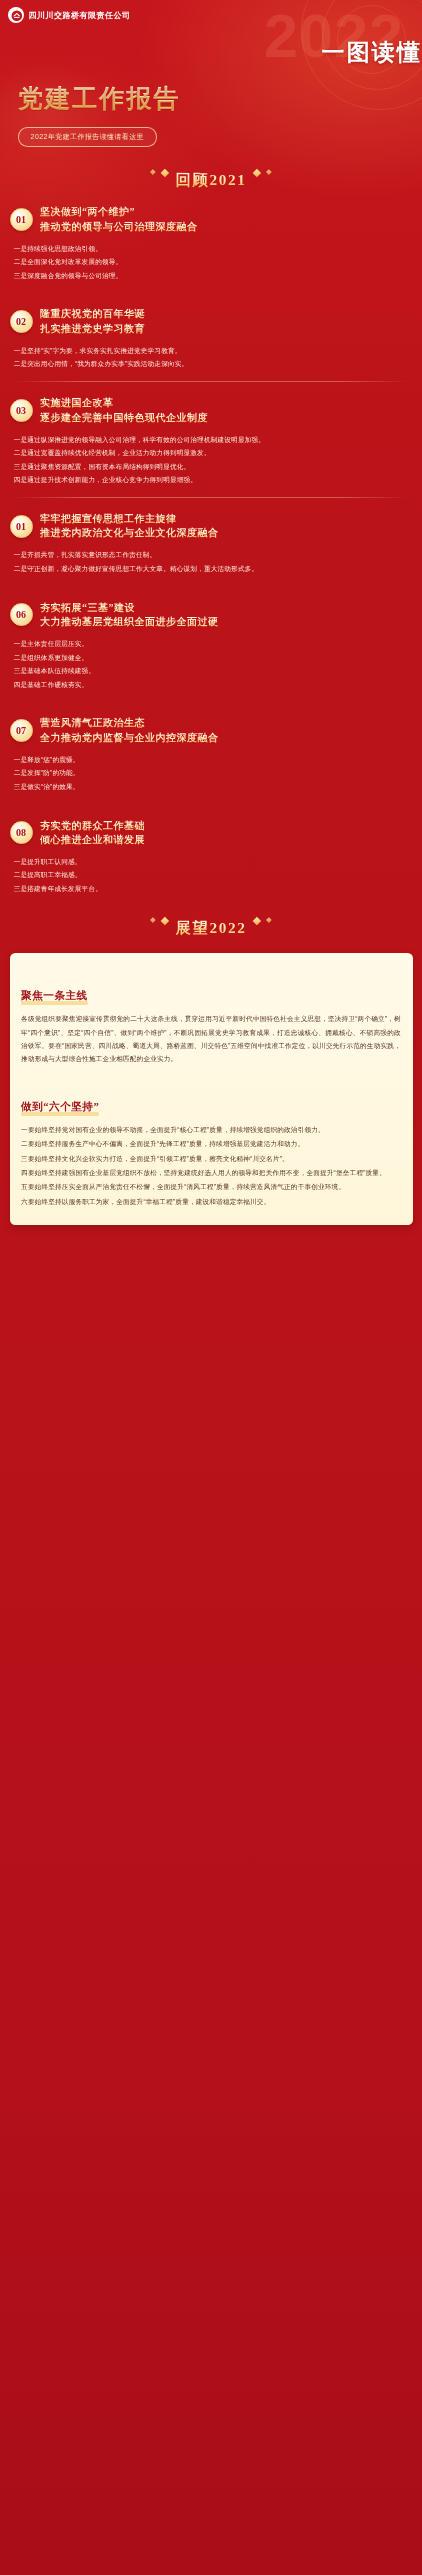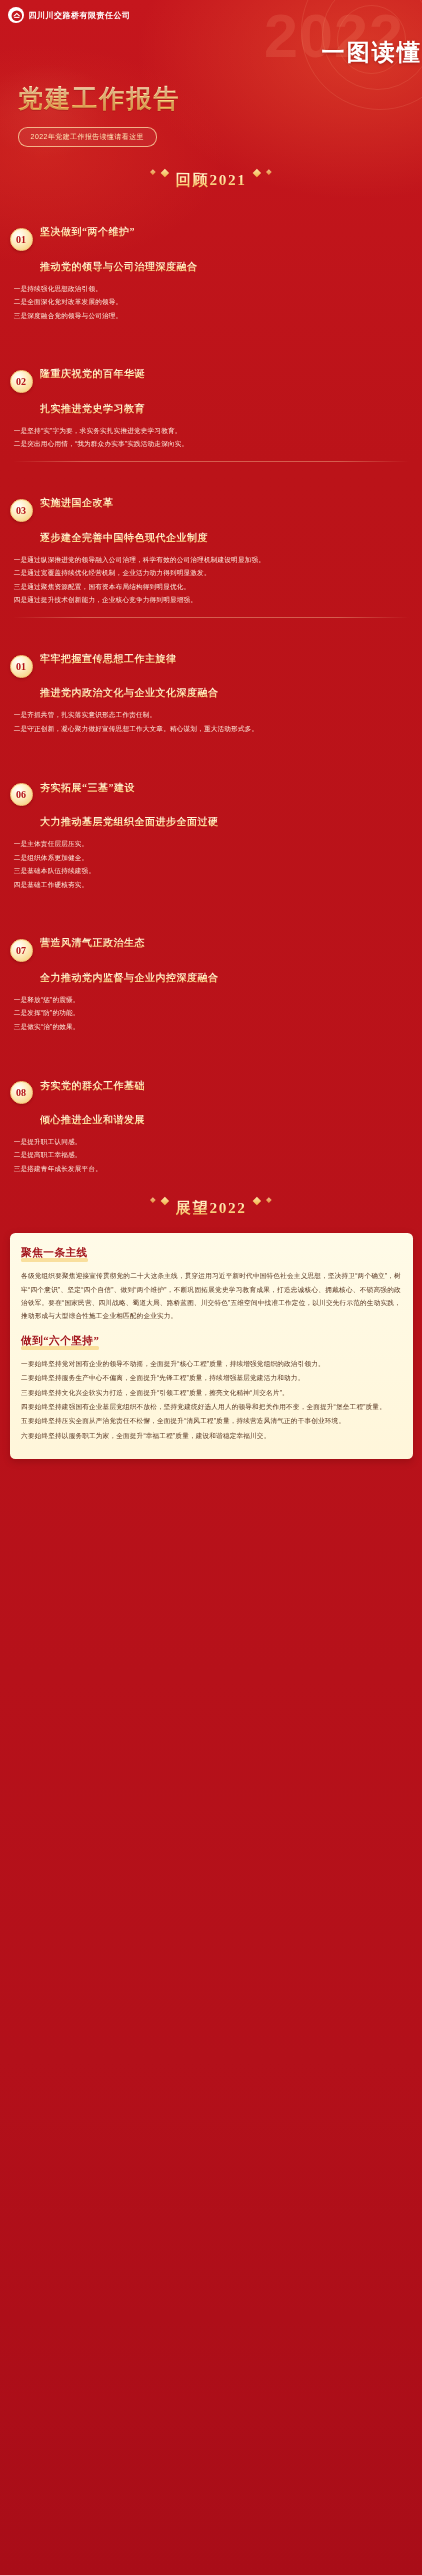--- a/index.html
+++ b/index.html
@@ -164,21 +164,20 @@
   .block-titles { padding-top: 0.5px; }
   .block-title {
     font-size: 10px;
     font-weight: bold;
     font-family: "Liberation Serif", serif;
     letter-spacing: 0.5px;
     line-height: 1.45;
     background: linear-gradient(180deg, #fffaea 0%, #ffe6ab 55%, #f4bc56 100%);
     -webkit-background-clip: text;
     background-clip: text;
-    margin-top: 20px;
     -webkit-text-fill-color: transparent;
   }
   .block-body {
     margin: 7.4px 0 0 4.2px;
     font-size: 6.6px;
     line-height: 2.05;
     color: #ffeede;
     letter-spacing: 0.2px;
   }
   .block-body p { margin: 0; }
@@ -202,20 +201,21 @@
   .sub-head {
     display: inline-block;
     font-size: 10.6px;
     font-weight: bold;
     font-family: "Liberation Serif", serif;
     color: #a3151c;
     letter-spacing: 0.5px;
     position: relative;
     padding-bottom: 2.1px;
     margin-bottom: 7.4px;
+    margin-top: 23px;
   }
   .sub-head::after {
     content: "";
     position: absolute;
     left: 0; right: 0; bottom: 0;
     height: 3.7px;
     background: rgba(244,200,96,0.55);
     border-radius: 1.6px;
     z-index: -1;
   }

